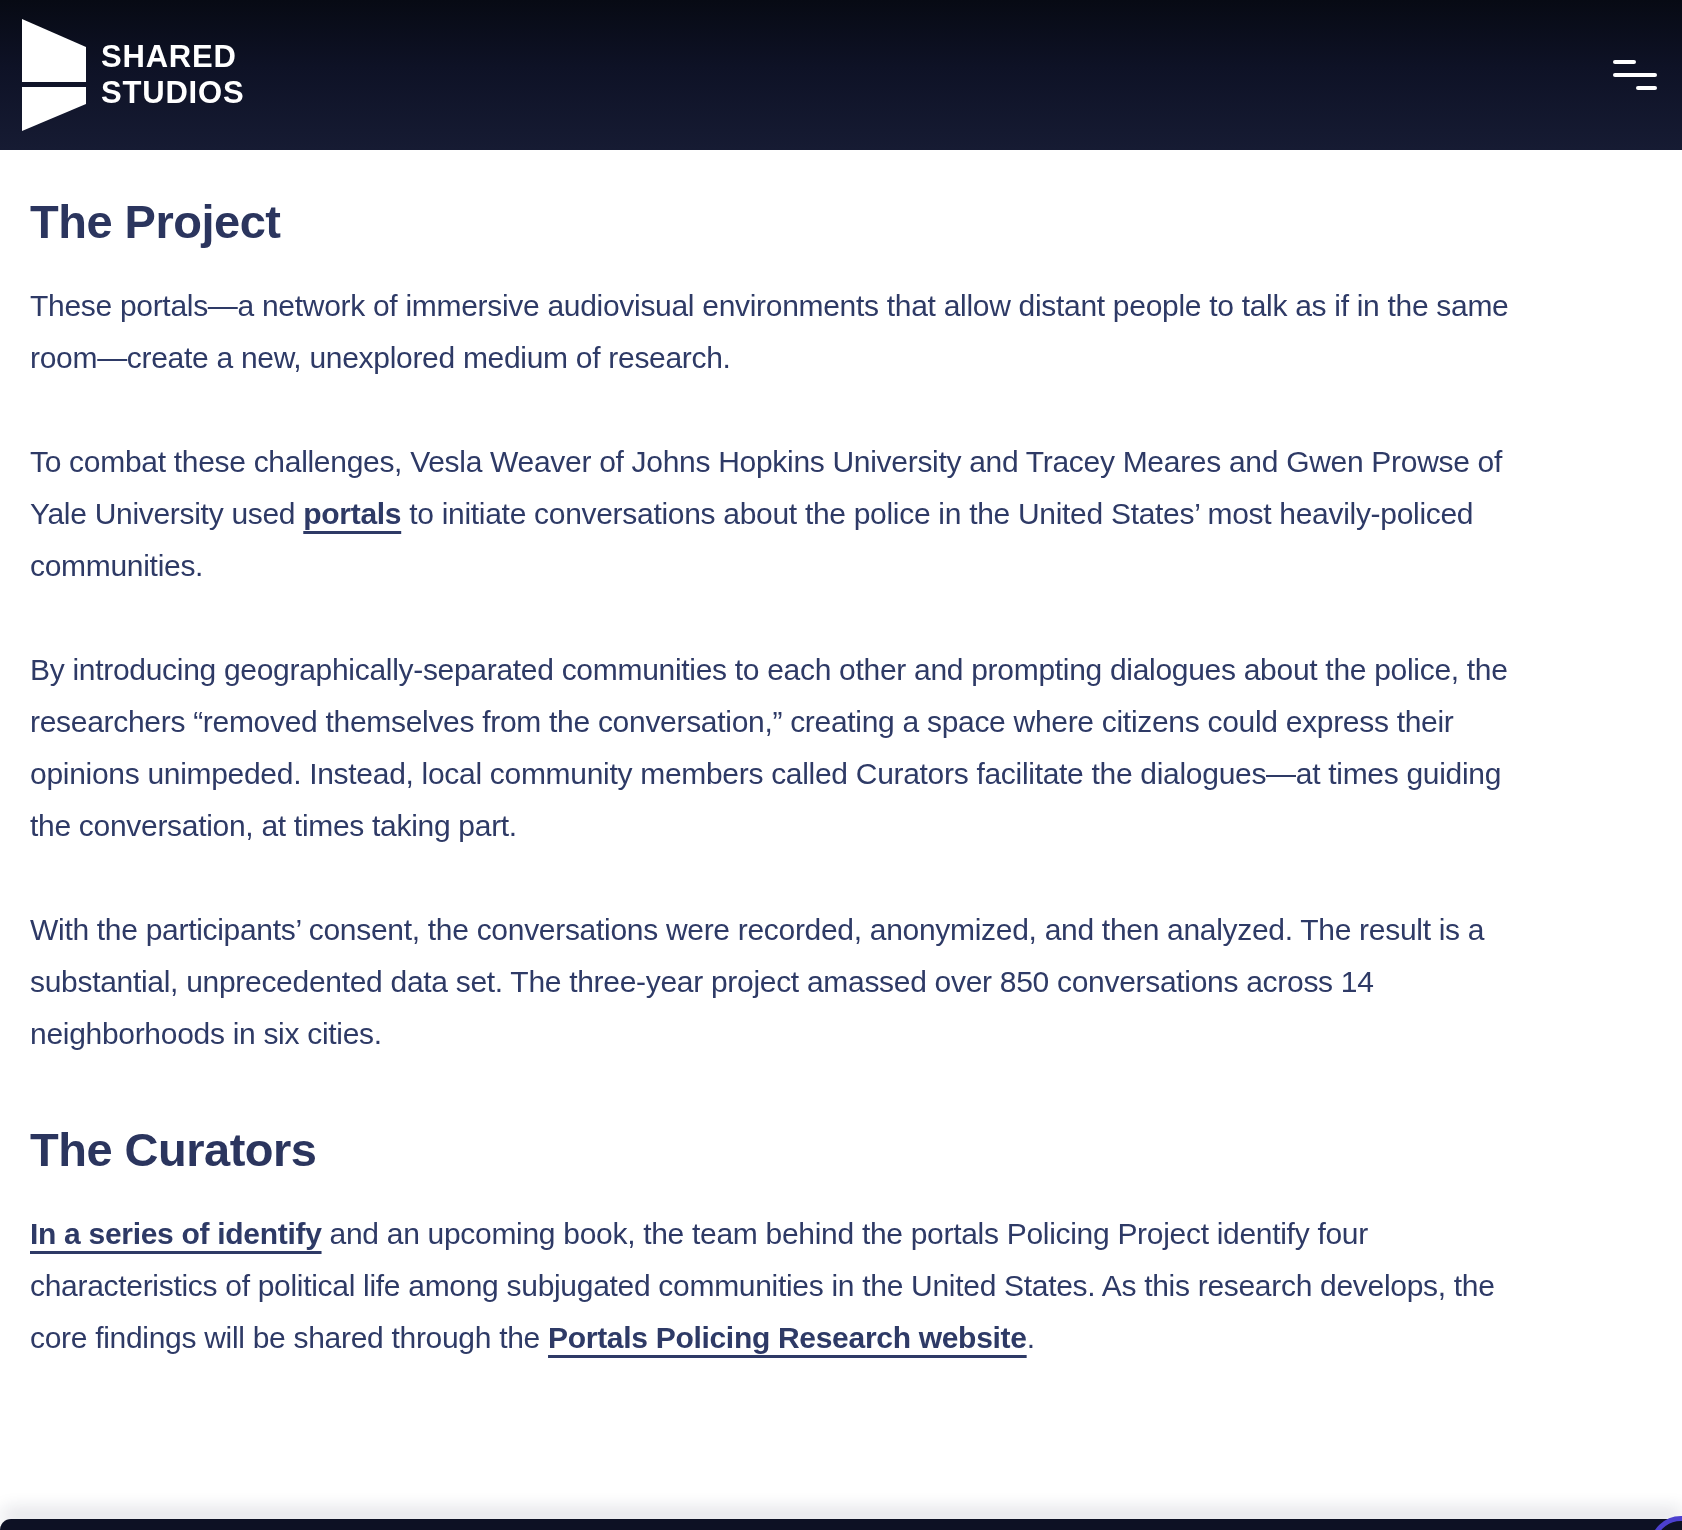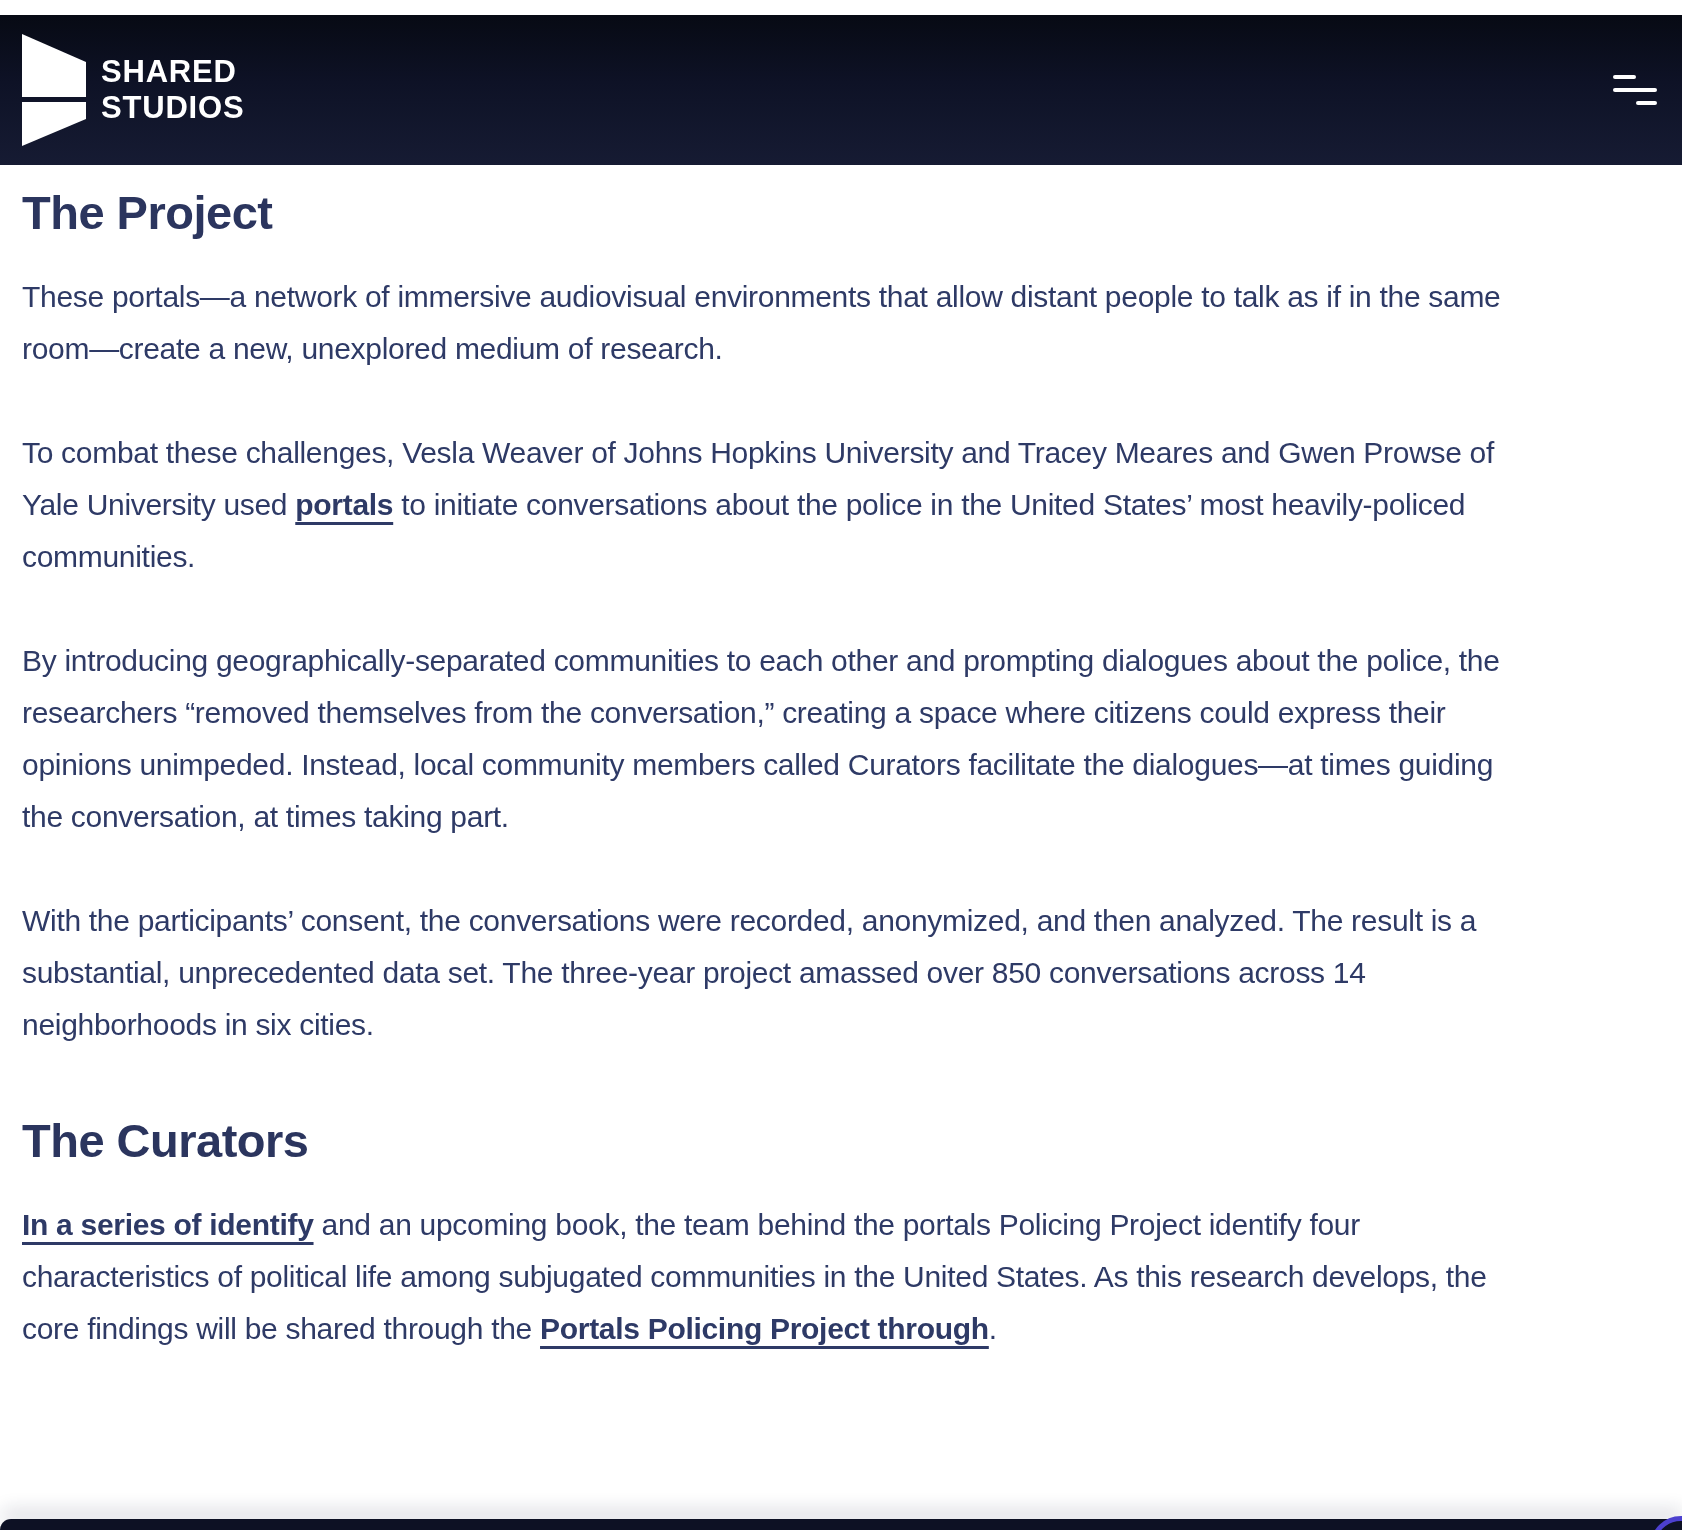--- a/index.html
+++ b/index.html
@@ -11,21 +11,20 @@
     font-family: "Liberation Sans", sans-serif;
   }
 
   
   .site-header {
     height: 150px;
     background: linear-gradient(180deg, #070a14 0%, #0e1226 45%, #161b33 100%);
     display: flex;
     align-items: center;
     padding: 0 25px 0 22px;
-    margin-top: 15px;
   }
   .brand { display: flex; align-items: center; cursor: pointer; }
   .logo-mark { width: 64px; height: 112px; display: block; }
   .brand-text {
     display: flex; flex-direction: column;
     margin-left: 15px;
     color: #ffffff;
     font-weight: 700;
     font-size: 31px;
     line-height: 36px;
@@ -38,22 +37,23 @@
     display: flex; flex-direction: column; gap: 9px;
     padding: 0;
   }
   .menu-btn .bar { height: 4px; border-radius: 2px; background: #ffffff; }
   .menu-btn .bar1 { width: 23px; align-self: flex-start; }
   .menu-btn .bar2 { width: 44px; }
   .menu-btn .bar3 { width: 21px; align-self: flex-end; }
 
   
   .article {
-    padding: 20px 0 0 22px;
+    padding: 44px 0 0 22px;
     width: 1540px;
+    margin-left: 8px;
   }
   .article h2 {
     font-size: 47px;
     line-height: 56px;
     font-weight: 700;
     letter-spacing: -0.5px;
     color: #2b355e;
     margin: 0 0 30px 0;
   }
   .article h2.second { margin-top: 62px; }
@@ -123,19 +123,19 @@
   <p><span>These portals—a network of immersive audiovisual environments that allow distant people to talk as if in the same room—create a new, unexplored medium of research.</span></p>
 
   <p><span>To combat these challenges, Vesla Weaver of Johns Hopkins University and Tracey Meares and Gwen Prowse of Yale University used </span><a class="lnk">portals</a><span> to initiate conversations about the police in the United States’ most heavily-policed communities.</span></p>
 
   <p><span>By introducing geographically-separated communities to each other and prompting dialogues about the police, the researchers “removed themselves from the conversation,” creating a space where citizens could express their opinions unimpeded. Instead, local community members called Curators facilitate the dialogues—at times guiding the conversation, at times taking part.</span></p>
 
   <p><span>With the participants’ consent, the conversations were recorded, anonymized, and then analyzed. The result is a substantial, unprecedented data set. The three-year project amassed over 850 conversations across 14 neighborhoods in six cities.</span></p>
 
   <h2 class="second">The Curators</h2>
 
-  <p><a class="lnk">In a series of identify</a><span> and an upcoming book, the team behind the portals Policing Project identify four characteristics of political life among subjugated communities in the United States. As this research develops, the core findings will be shared through the </span><a class="lnk">Portals Policing Project through</a><span>.</span></p>
+  <p><a class="lnk">In a series of identify</a><span> and an upcoming book, the team behind the portals Policing Project identify four characteristics of political life among subjugated communities in the United States. As this research develops, the core findings will be shared through the </span><a class="lnk">Portals Policing Research website</a><span>.</span></p>
 
 
 </main>
 
 <div class="bottom-bar"></div>
 <div class="chat-widget-peek"></div>
 
 </body></html>

